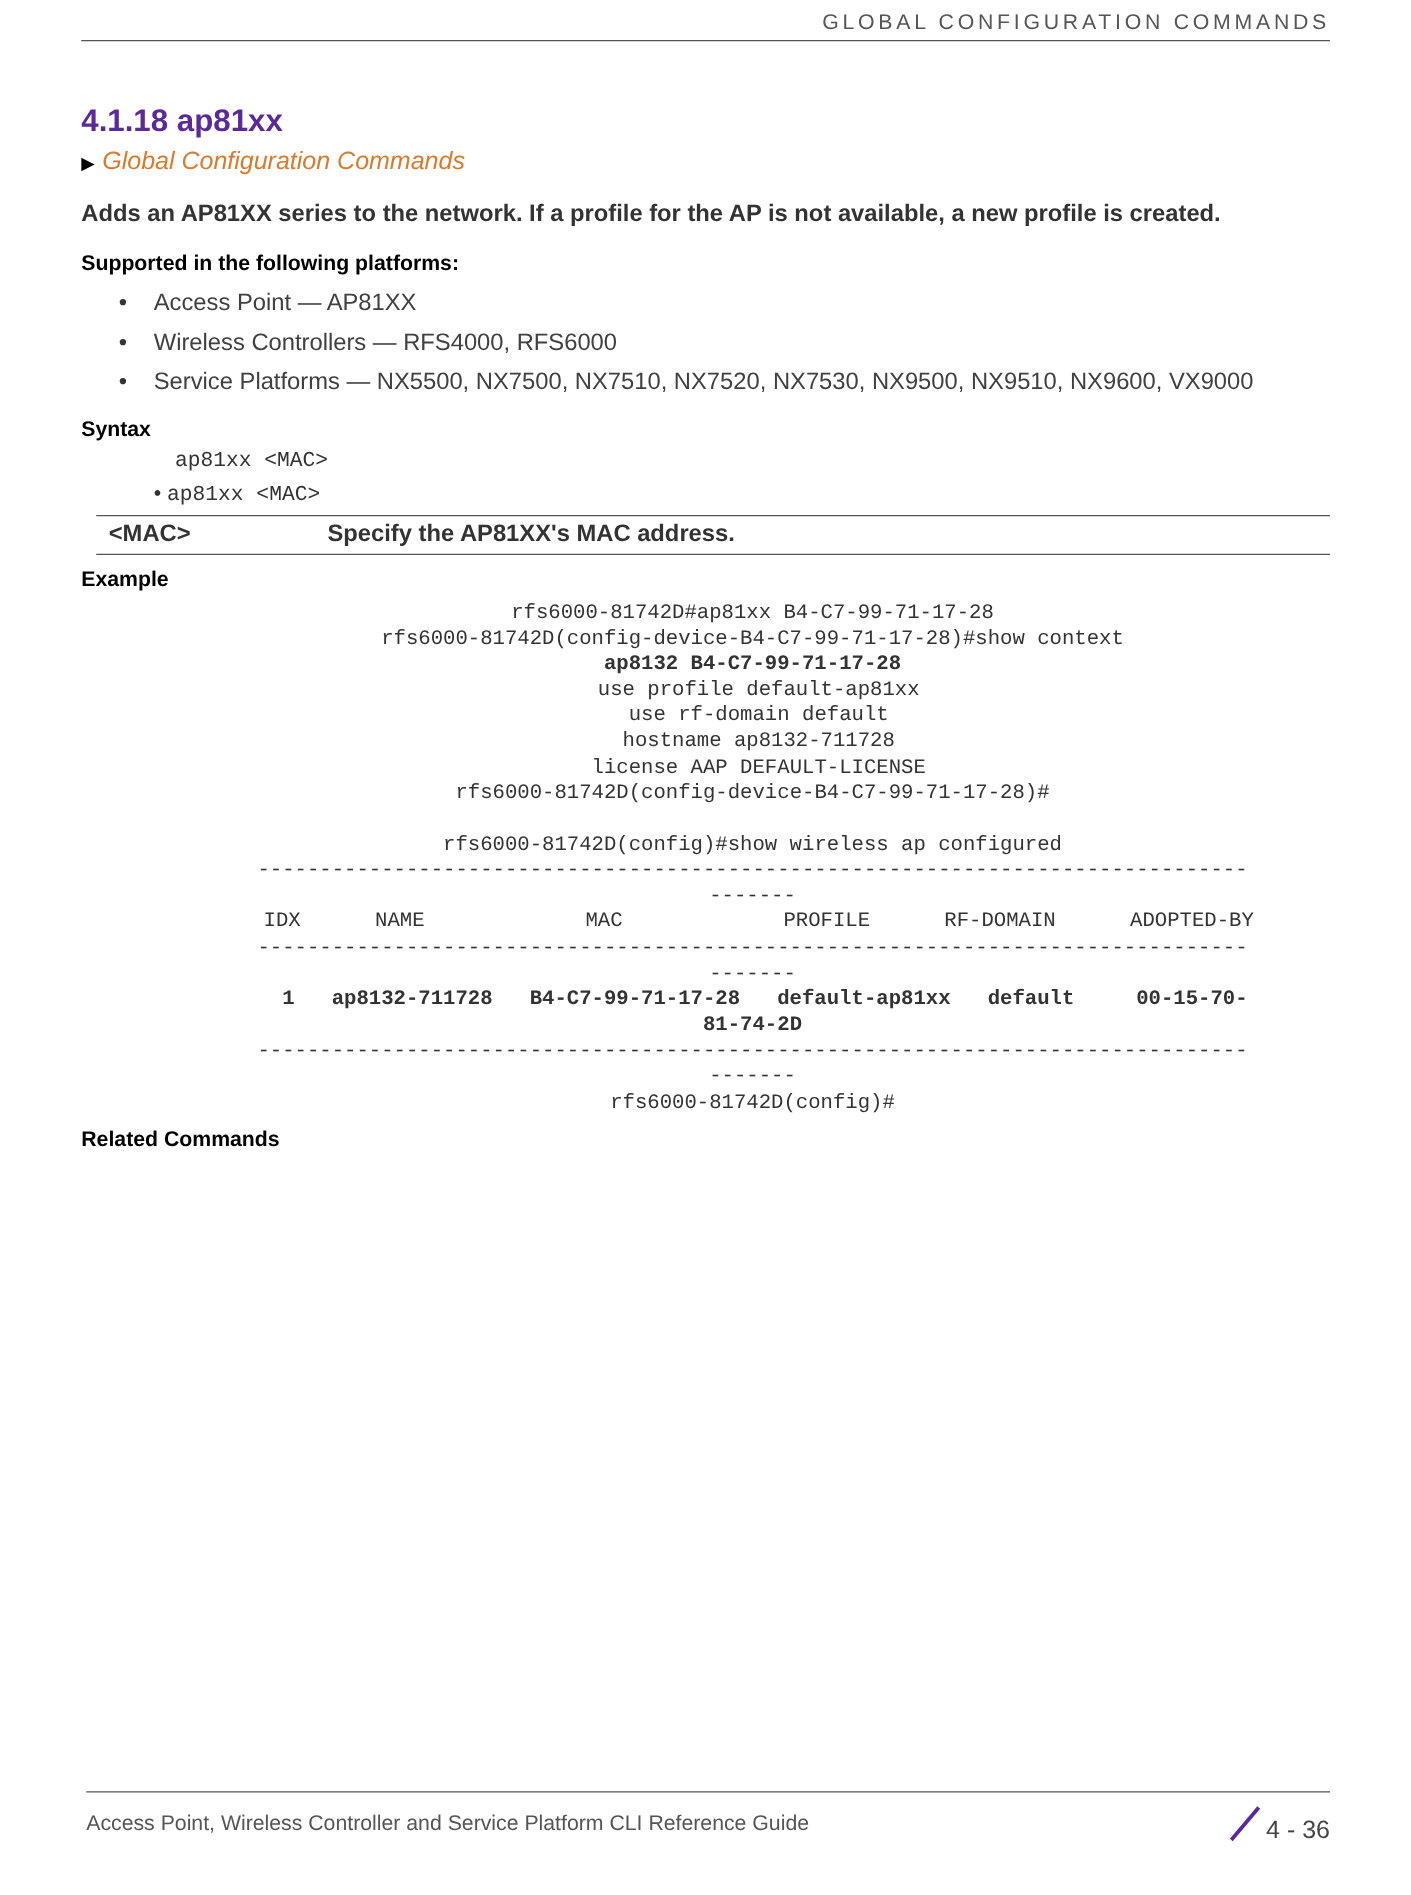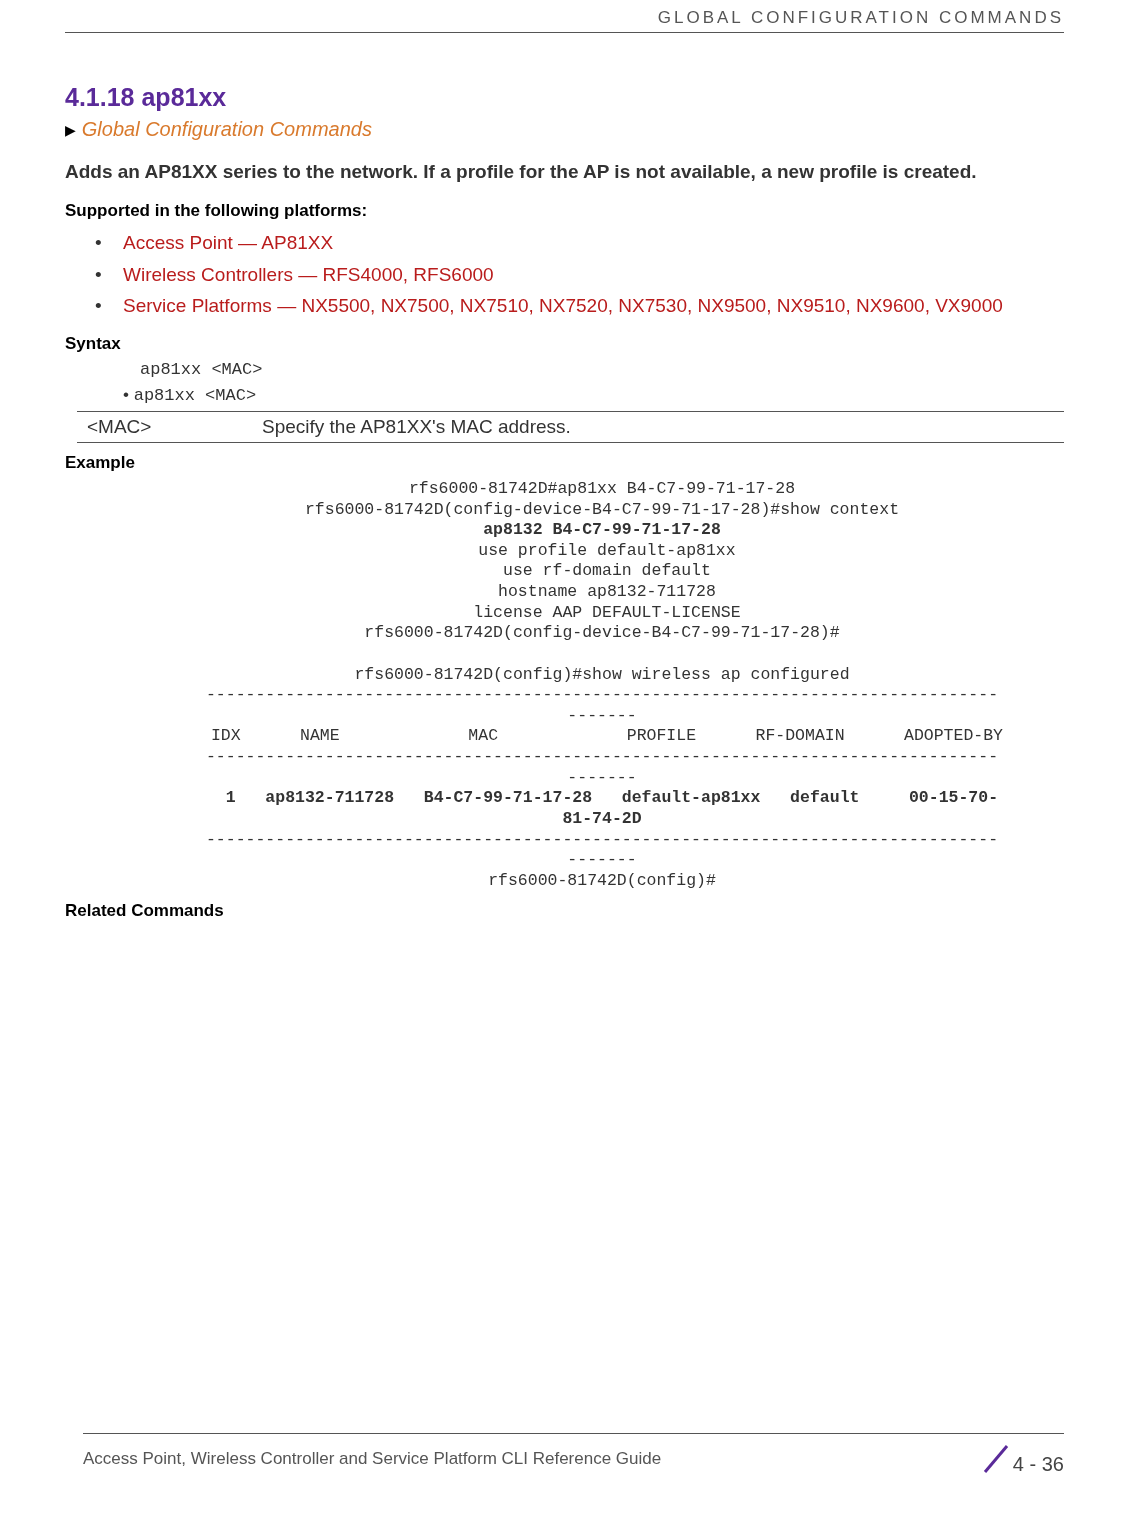--- a/index.html
+++ b/index.html
@@ -68,21 +68,21 @@
     margin: 10px 0 6px 0;
     font-family: Liberation Sans, sans-serif;
   }
   .platform-list {
     margin: 0 0 12px 0;
     padding: 0;
     list-style: none;
   }
   .platform-list li {
     font-size: 19px;
-    color: #b91c1c;
+    color: #404040;
     padding: 3px 0 3px 58px;
     position: relative;
     line-height: 1.35;
     font-weight: 300;
   }
   .platform-list li::before {
     content: "•";
     position: absolute;
     left: 30px;
     top: 3px;
@@ -107,21 +107,21 @@
     width: calc(100% - 12px);
     margin: 4px 0 10px 12px;
   }
   .param-table td, .related-table td {
     border-top: 1px solid #555;
     border-bottom: 1px solid #555;
     padding: 4px 10px;
     font-size: 19px;
     color: #333;
     vertical-align: top;
-    font-weight: 400;
+    font-weight: 700;
   }
   .param-table td:first-child, .related-table td:first-child {
     width: 155px;
   }
   .related-table td:first-child {
     font-style: italic;
     color: #D97A2D;
   }
   .example-block {
     font-family: "Courier New", monospace;
@@ -130,21 +130,21 @@
     white-space: pre;
     margin-left: 75px;
     line-height: 1.25;
     margin-bottom: 8px;
     text-align: center;
   }
   .example-block .bold { font-weight: bold; }
   .footer {
     position: absolute;
     bottom: 40px;
-    left: 18px;
+    left: 4px;
     right: 0;
     padding: 0 65px;
     box-sizing: border-box;
   }
   .footer-rule {
     border: none;
     border-top: 1.5px solid #555;
     margin: 0 0 8px 0;
   }
   .footer-row {

